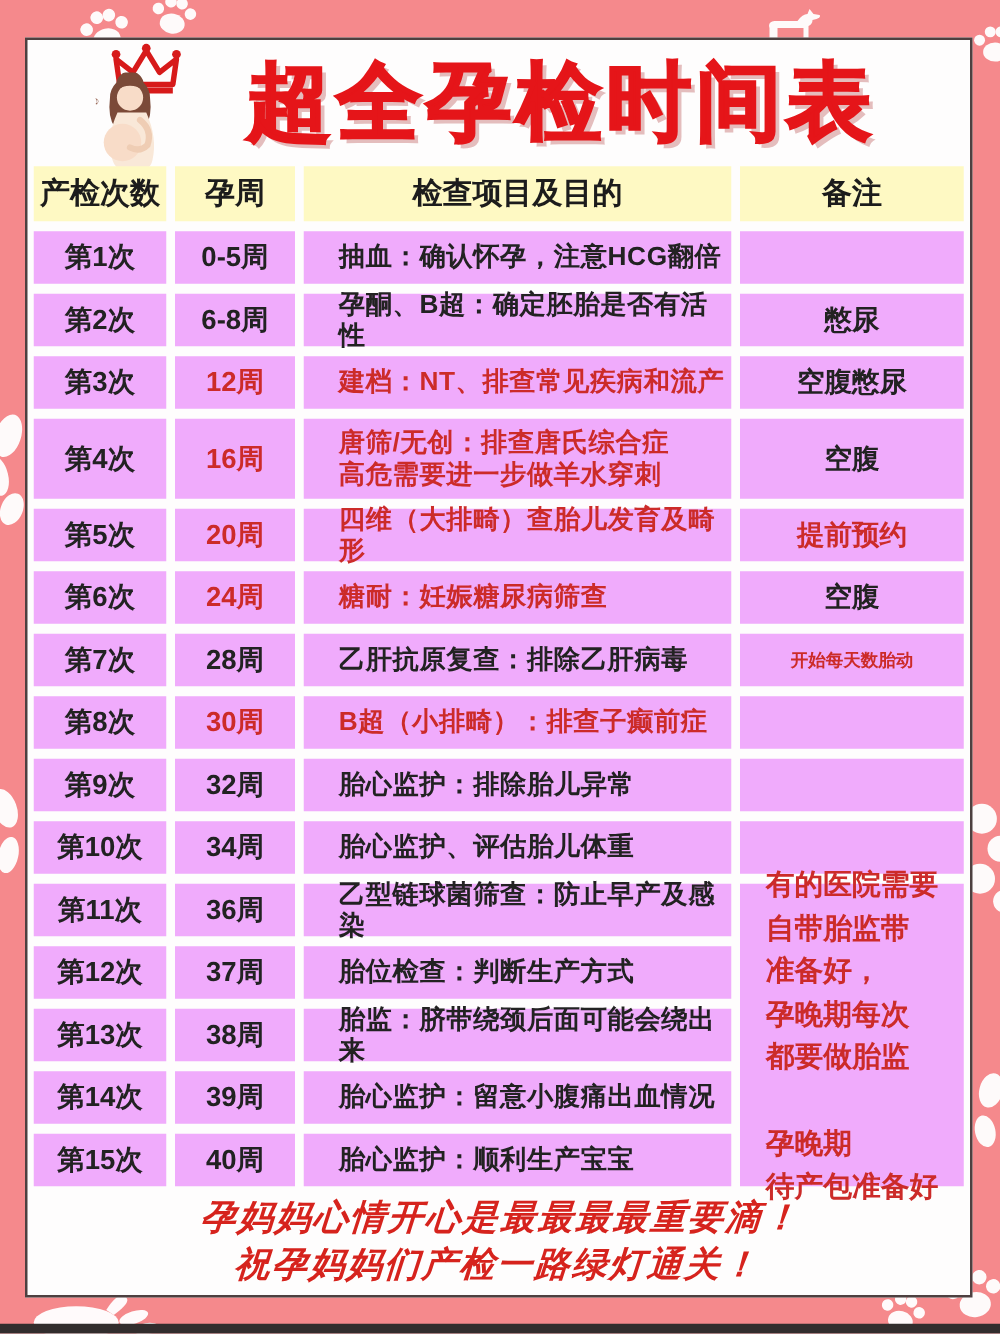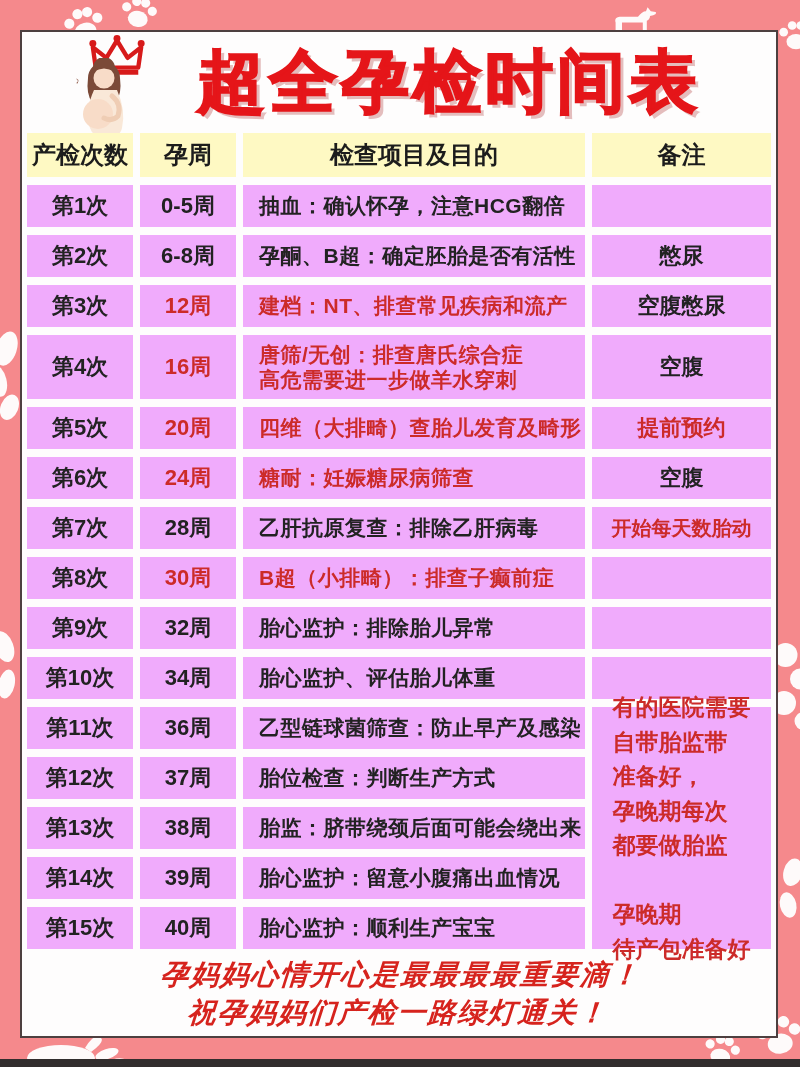--- a/index.html
+++ b/index.html
@@ -34,21 +34,21 @@
     grid-template-columns:106px 96px 342px 179px;
     grid-template-rows:44px 42px 42px 42px 64px 42px 42px 42px 42px 42px 42px 42px 42px 42px 42px 42px;
     gap:8px 7px;
   }
   .cell{
     background:#f0abfc; color:#222; font-weight:bold; font-size:22px;
     display:flex; align-items:center; justify-content:center;
     line-height:1.2; box-sizing:border-box;
   }
   .hc{background:#fef9c3; font-size:24px; color:#1c1c1c;}
-  .citem{justify-content:flex-start; padding-left:16px; font-size:21px; letter-spacing:.5px;}
+  .citem{justify-content:flex-start; padding-left:28px; font-size:21px; letter-spacing:.5px;}
   .red{color:#CC2B29;}
   .pre{white-space:pre-line;}
   .merged{grid-column:4; grid-row:12 / 17; text-align:left; font-size:23px; line-height:1.5;}
 
   .footer{
     position:absolute; left:0; right:0; bottom:4px; text-align:center;
     font-family:"Liberation Serif", serif; font-style:italic; font-weight:bold;
     color:#D6231D; font-size:28px; line-height:1.35; letter-spacing:2px;
     transform:skewX(-4deg);
   }
@@ -180,21 +180,21 @@
       <div class="cell red">提前预约</div>
 
       <div class="cell">第6次</div>
       <div class="cell red">24周</div>
       <div class="cell citem red">糖耐：妊娠糖尿病筛查</div>
       <div class="cell">空腹</div>
 
       <div class="cell">第7次</div>
       <div class="cell">28周</div>
       <div class="cell citem">乙肝抗原复查：排除乙肝病毒</div>
-      <div class="cell red" style="font-size:20px">开始每天数胎动</div>
+      <div class="cell red" style="font-size:14px">开始每天数胎动</div>
 
       <div class="cell">第8次</div>
       <div class="cell red">30周</div>
       <div class="cell citem red">B超（小排畸）：排查子癫前症</div>
       <div class="cell"></div>
 
       <div class="cell">第9次</div>
       <div class="cell">32周</div>
       <div class="cell citem">胎心监护：排除胎儿异常</div>
       <div class="cell"></div>

